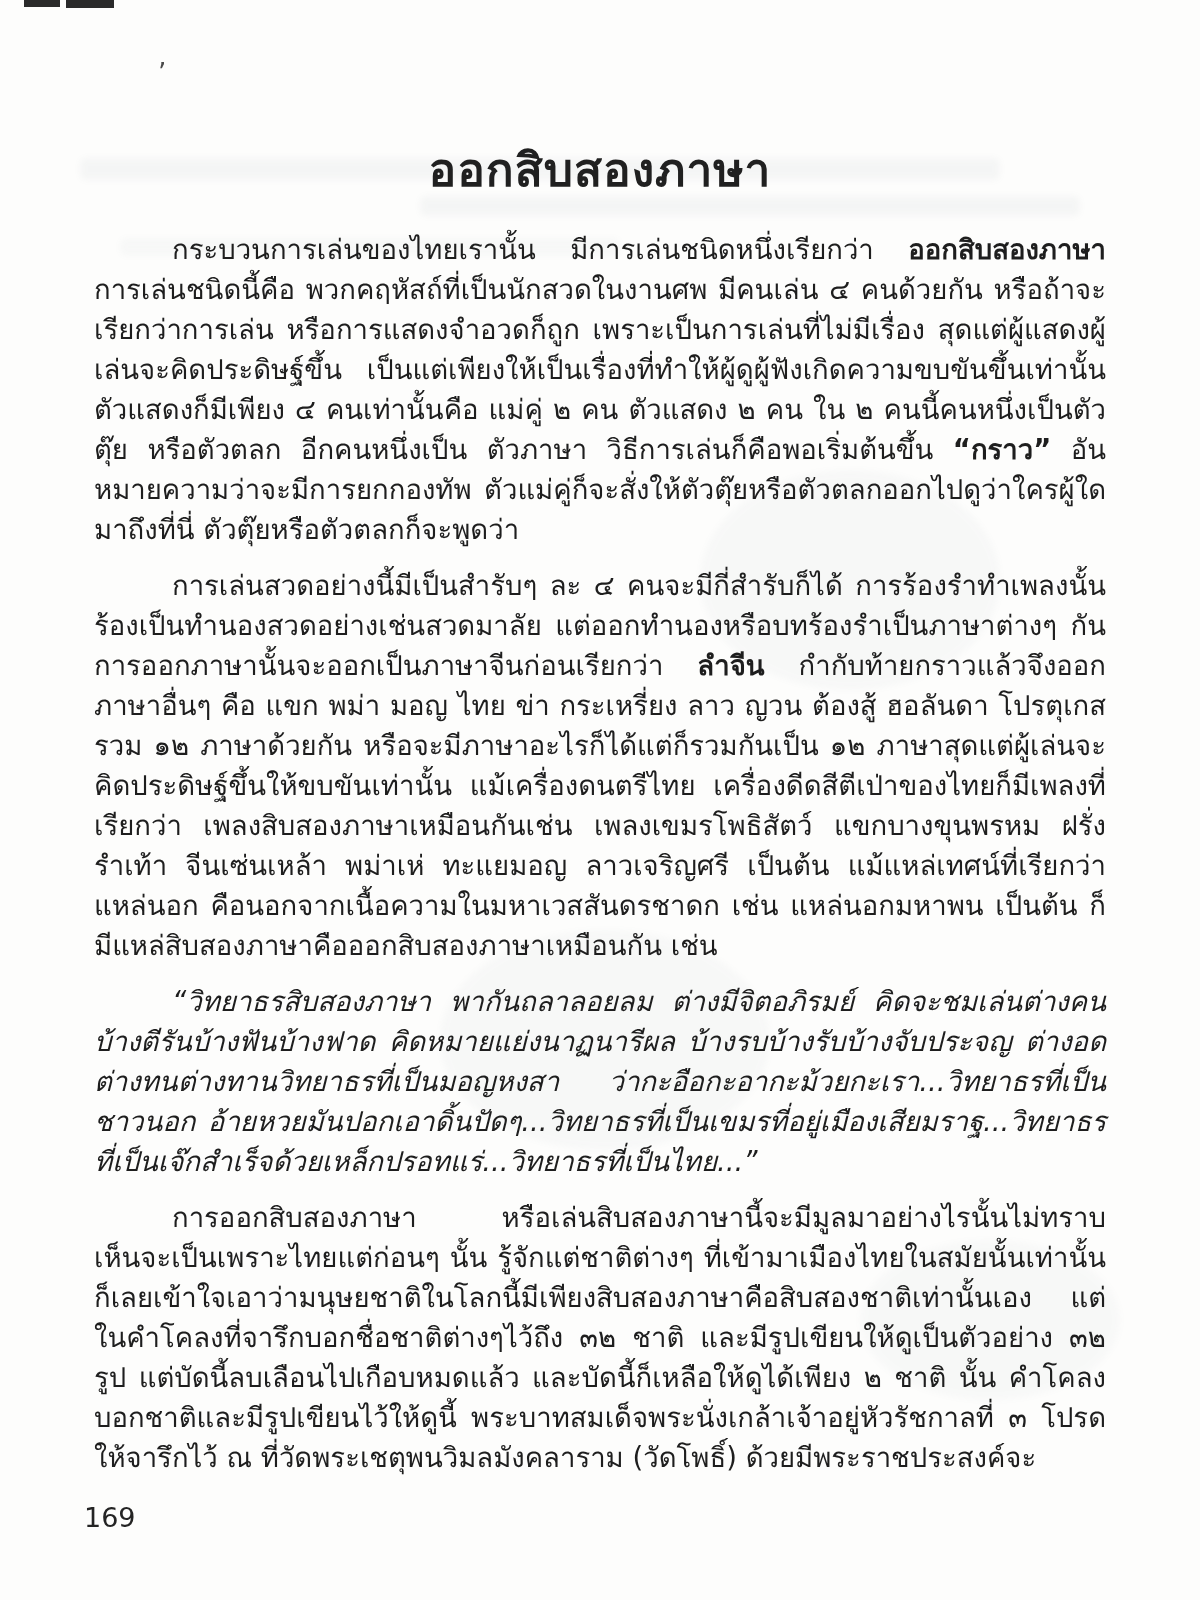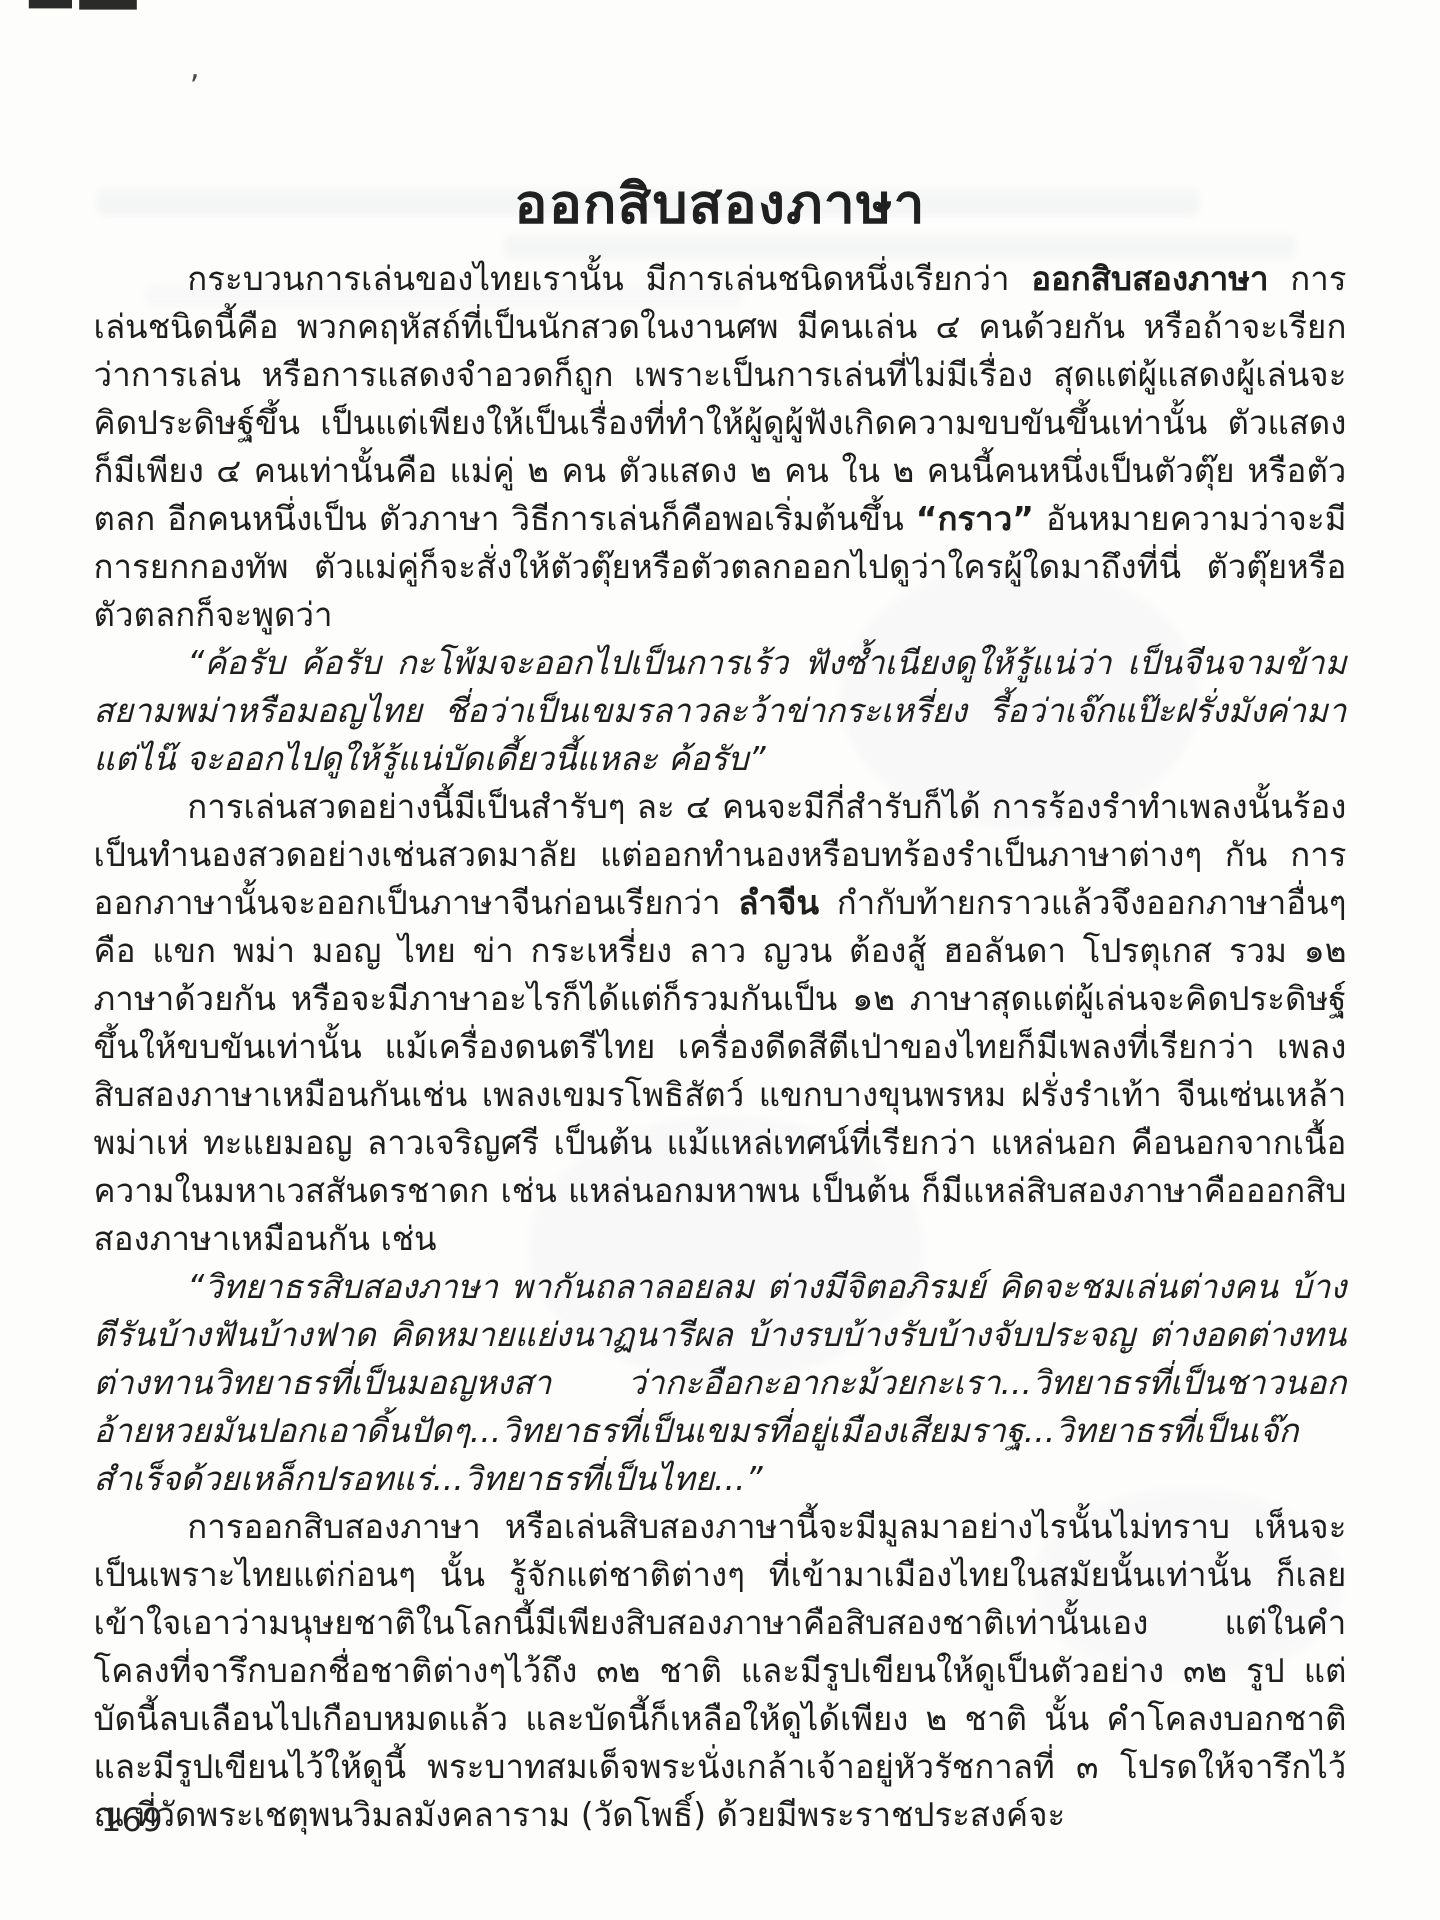--- a/index.html
+++ b/index.html
@@ -49,21 +49,21 @@
     position: absolute;
     left: 78px;
     top: 213px;
     width: 1044px;
     font-size: 27.5px;
     line-height: 40px;
     text-align: justify;
     color: #1e1e1e;
   }
   .body-text p {
-    margin: 0;
+    margin: 16px;
     padding: 0;
     text-indent: 78px;
   }
   .italic { font-style: italic; }
   .b { font-weight: bold; }
   .page-number {
     position: absolute;
     left: 84px;
     top: 1502px;
     font-size: 27px;
@@ -85,21 +85,20 @@
   <div class="ghost" style="left:700px; top:470px; width:300px; height:220px; opacity:0.04; border-radius:50%;"></div>
   <div class="ghost" style="left:440px; top:930px; width:330px; height:220px; opacity:0.04; border-radius:50%;"></div>
   <div class="ghost" style="left:860px; top:1240px; width:260px; height:160px; opacity:0.035; border-radius:50%;"></div>
 
   <div class="doc-title">ออกสิบสองภาษา</div>
 
   <div class="body-text">
 
     <p><span>กระบวนการเล่นของไทยเรานั้น มีการเล่นชนิดหนึ่งเรียกว่า </span><span class="b">ออกสิบสองภาษา</span><span> การเล่นชนิดนี้คือ พวกคฤหัสถ์ที่เป็นนักสวดในงานศพ มีคนเล่น ๔ คนด้วยกัน หรือถ้าจะเรียกว่าการเล่น หรือการแสดงจำอวดก็ถูก เพราะเป็นการเล่นที่ไม่มีเรื่อง สุดแต่ผู้แสดงผู้เล่นจะคิดประดิษฐ์ขึ้น เป็นแต่เพียงให้เป็นเรื่องที่ทำให้ผู้ดูผู้ฟังเกิดความขบขันขึ้นเท่านั้น ตัวแสดงก็มีเพียง ๔ คนเท่านั้นคือ แม่คู่ ๒ คน ตัวแสดง ๒ คน ใน ๒ คนนี้คนหนึ่งเป็นตัวตุ๊ย หรือตัวตลก อีกคนหนึ่งเป็น ตัวภาษา วิธีการเล่นก็คือพอเริ่มต้นขึ้น </span><span class="b">“กราว”</span><span> อันหมายความว่าจะมีการยกกองทัพ ตัวแม่คู่ก็จะสั่งให้ตัวตุ๊ยหรือตัวตลกออกไปดูว่าใครผู้ใดมาถึงที่นี่ ตัวตุ๊ยหรือตัวตลกก็จะพูดว่า</span></p>
 
-    <p class="italic"><span>“ค้อรับ ค้อรับ กะโพ้มจะออกไปเป็นการเร้ว ฟังซ้ำเนียงดูให้รู้แน่ว่า เป็นจีนจามข้ามสยามพม่าหรือมอญไทย ชี่อว่าเป็นเขมรลาวละว้าข่ากระเหรี่ยง รี้อว่าเจ๊กแป๊ะฝรั่งมังค่ามาแต่ไน๊ จะออกไปดูให้รู้แน่บัดเดี้ยวนี้แหละ ค้อรับ”</span></p>
 
     <p><span>การเล่นสวดอย่างนี้มีเป็นสำรับๆ ละ ๔ คนจะมีกี่สำรับก็ได้ การร้องรำทำเพลงนั้นร้องเป็นทำนองสวดอย่างเช่นสวดมาลัย แต่ออกทำนองหรือบทร้องรำเป็นภาษาต่างๆ กัน การออกภาษานั้นจะออกเป็นภาษาจีนก่อนเรียกว่า </span><span class="b">ลำจีน</span><span> กำกับท้ายกราวแล้วจึงออกภาษาอื่นๆ คือ แขก พม่า มอญ ไทย ข่า กระเหรี่ยง ลาว ญวน ต้องสู้ ฮอลันดา โปรตุเกส รวม ๑๒ ภาษาด้วยกัน หรือจะมีภาษาอะไรก็ได้แต่ก็รวมกันเป็น ๑๒ ภาษาสุดแต่ผู้เล่นจะคิดประดิษฐ์ขึ้นให้ขบขันเท่านั้น แม้เครื่องดนตรีไทย เครื่องดีดสีตีเป่าของไทยก็มีเพลงที่เรียกว่า เพลงสิบสองภาษาเหมือนกันเช่น เพลงเขมรโพธิสัตว์ แขกบางขุนพรหม ฝรั่งรำเท้า จีนเซ่นเหล้า พม่าเห่ ทะแยมอญ ลาวเจริญศรี เป็นต้น แม้แหล่เทศน์ที่เรียกว่า แหล่นอก คือนอกจากเนื้อความในมหาเวสสันดรชาดก เช่น แหล่นอกมหาพน เป็นต้น ก็มีแหล่สิบสองภาษาคือออกสิบสองภาษาเหมือนกัน เช่น</span></p>
 
     <p class="italic"><span>“วิทยาธรสิบสองภาษา พากันถลาลอยลม ต่างมีจิตอภิรมย์ คิดจะชมเล่นต่างคน บ้างตีรันบ้างฟันบ้างฟาด คิดหมายแย่งนาฏนารีผล บ้างรบบ้างรับบ้างจับประจญ ต่างอดต่างทนต่างทานวิทยาธรที่เป็นมอญหงสา ว่ากะอือกะอากะม้วยกะเรา...วิทยาธรที่เป็นชาวนอก อ้ายหวยมันปอกเอาดิ้นปัดๆ...วิทยาธรที่เป็นเขมรที่อยู่เมืองเสียมราฐ...วิทยาธรที่เป็นเจ๊กสำเร็จด้วยเหล็กปรอทแร่...วิทยาธรที่เป็นไทย...”</span></p>
 
     <p><span>การออกสิบสองภาษา หรือเล่นสิบสองภาษานี้จะมีมูลมาอย่างไรนั้นไม่ทราบ เห็นจะเป็นเพราะไทยแต่ก่อนๆ นั้น รู้จักแต่ชาติต่างๆ ที่เข้ามาเมืองไทยในสมัยนั้นเท่านั้น ก็เลยเข้าใจเอาว่ามนุษยชาติในโลกนี้มีเพียงสิบสองภาษาคือสิบสองชาติเท่านั้นเอง แต่ในคำโคลงที่จารึกบอกชื่อชาติต่างๆไว้ถึง ๓๒ ชาติ และมีรูปเขียนให้ดูเป็นตัวอย่าง ๓๒ รูป แต่บัดนี้ลบเลือนไปเกือบหมดแล้ว และบัดนี้ก็เหลือให้ดูได้เพียง ๒ ชาติ นั้น คำโคลงบอกชาติและมีรูปเขียนไว้ให้ดูนี้ พระบาทสมเด็จพระนั่งเกล้าเจ้าอยู่หัวรัชกาลที่ ๓ โปรดให้จารึกไว้ ณ ที่วัดพระเชตุพนวิมลมังคลาราม (วัดโพธิ์) ด้วยมีพระราชประสงค์จะ</span></p>
 
   </div>
 
   <div class="page-number">169</div>

